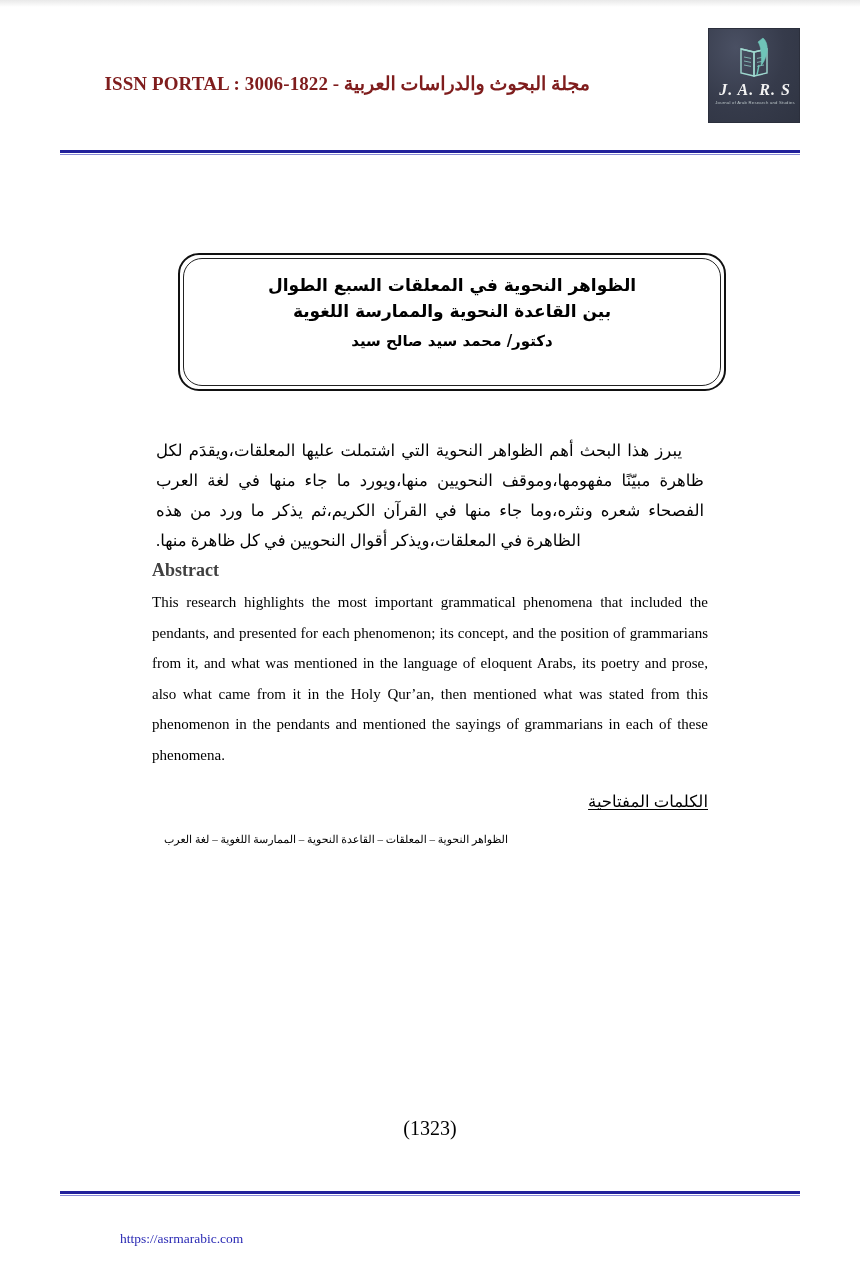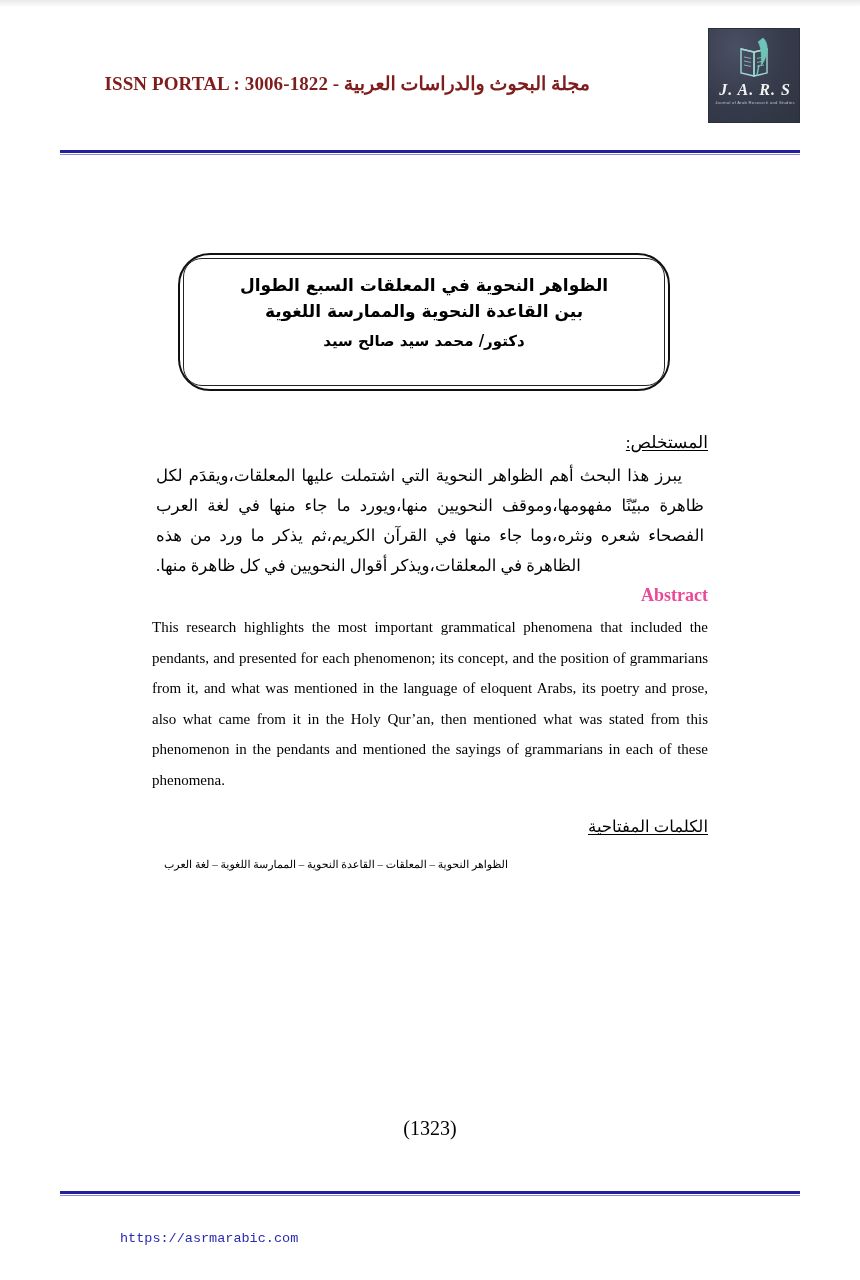--- a/index.html
+++ b/index.html
@@ -126,24 +126,24 @@
     opacity: 0.65;
   }
   .rule-top { top: 150px; }
   .rule-bottom { top: 1191px; }
 
   
   .title-box-outer {
     position: absolute;
     left: 178px;
     top: 253px;
-    width: 492px;
+    width: 548px;
     height: 138px;
     border: 2px solid #111111;
-    border-radius: 32px;
+    border-radius: 21px;
     box-sizing: border-box;
     background: #ffffff;
   }
   .title-box-inner {
     position: absolute;
     left: 3px;
     top: 3px;
     right: 3px;
     bottom: 3px;
     border: 1px solid #222222;
@@ -199,25 +199,25 @@
     font-family: "Liberation Serif", "DejaVu Serif", serif;
     font-size: 16.5px;
     line-height: 30px;
     color: #000;
     margin: 4px;
     text-indent: 22px;
   }
 
   .en-heading {
     direction: ltr;
-    text-align: right;
+    text-align: left;
     font-family: "Liberation Serif", "DejaVu Serif", serif;
     font-weight: bold;
     font-size: 18px;
-    color: #ec4899;
+    color: #404040;
     margin: 0 0 6px 0;
   }
   .en-para {
     direction: ltr;
     text-align: justify;
     font-family: "Liberation Serif", "DejaVu Serif", serif;
     font-size: 15px;
     line-height: 30.5px;
     color: #000;
     margin: 0;
@@ -256,21 +256,21 @@
     font-family: "Liberation Serif", "DejaVu Serif", serif;
     font-size: 20px;
     color: #000;
   }
 
   
   .footer-link {
     position: absolute;
     left: 72px;
     top: 1231px;
-    font-family: Liberation Mono, monospace;
+    font-family: Liberation Serif, serif;
     font-size: 13.5px;
     color: #2a2ab4;
     text-decoration: none;
     padding-left: 48px;
   }
 </style>
 </head>
 <body>
 
 <div class="page">
@@ -317,21 +317,20 @@
     <div class="title-box-inner"></div>
     <div class="title-lines">
       <div class="title-line">الظواهر النحوية في المعلقات السبع الطوال</div>
       <div class="title-line">بين القاعدة النحوية والممارسة اللغوية</div>
       <div class="title-author">دكتور/ محمد سيد صالح سيد</div>
     </div>
   </div>
 
   <div class="content">
 
-    <div class="ar-heading">المستخلص:</div>
 
     <p class="ar-para">يبرز هذا البحث أهم الظواهر النحوية التي اشتملت عليها المعلقات،ويقدَم لكل ظاهرة مبيّنًا مفهومها،وموقف النحويين منها،ويورد ما جاء منها في لغة العرب الفصحاء شعره ونثره،وما جاء منها في القرآن الكريم،ثم يذكر ما ورد من هذه الظاهرة في المعلقات،ويذكر أقوال النحويين في كل ظاهرة منها.</p>
 
     <div class="en-heading">Abstract</div>
 
     <p class="en-para">This research highlights the most important grammatical phenomena that included the pendants, and presented for each phenomenon; its concept, and the position of grammarians from it, and what was mentioned in the language of eloquent Arabs, its poetry and prose, also what came from it in the Holy Qur’an, then mentioned what was stated from this phenomenon in the pendants and mentioned the sayings of grammarians in each of these phenomena.</p>
 
     <div class="kw-heading">الكلمات المفتاحية</div>
 
     <p class="kw-para">الظواهر النحوية – المعلقات – القاعدة النحوية – الممارسة اللغوية – لغة العرب</p>

